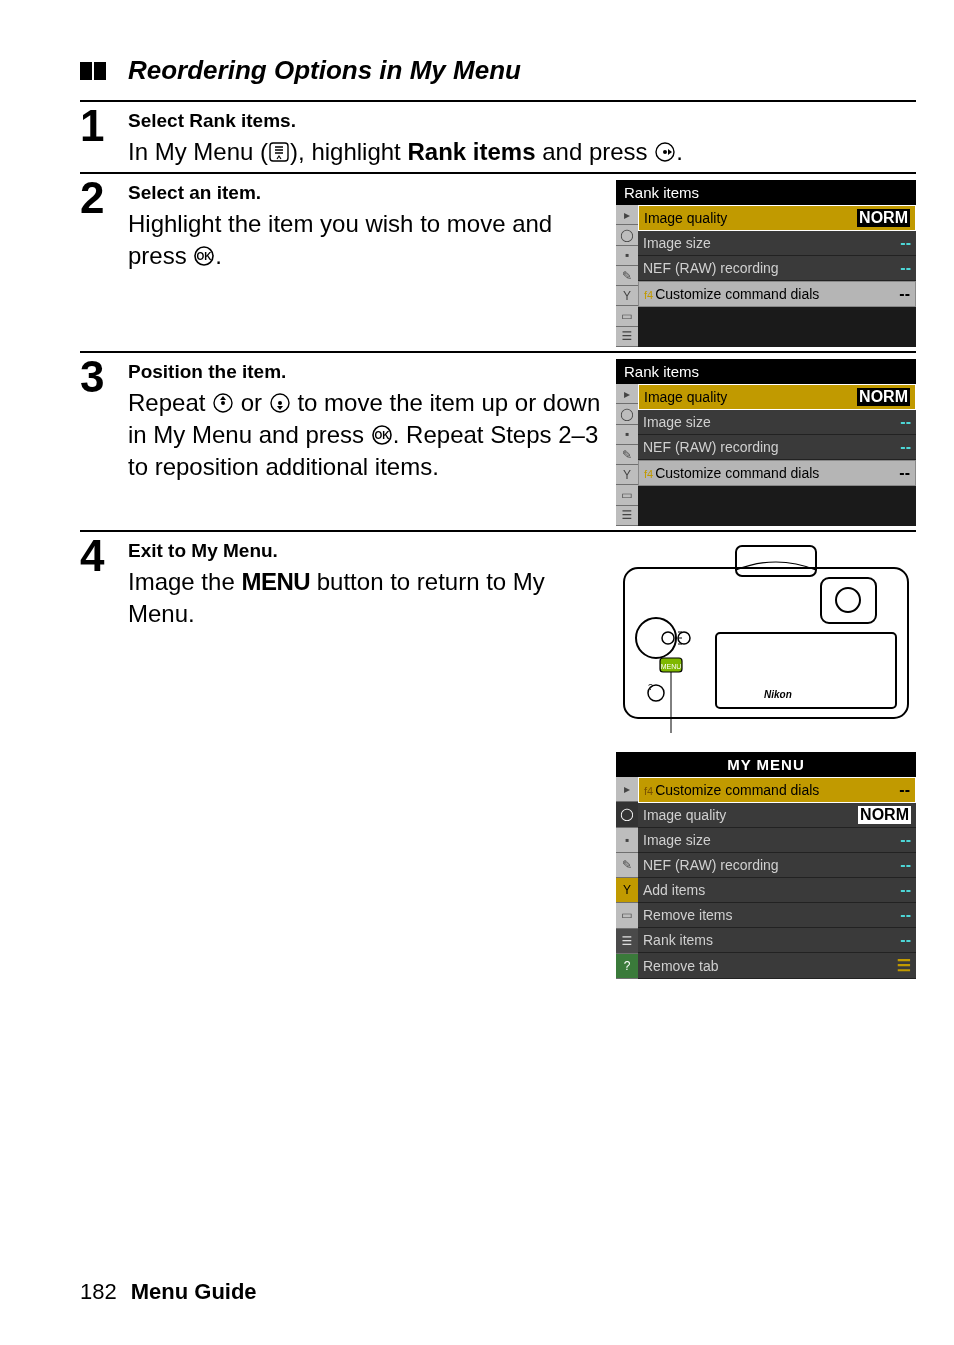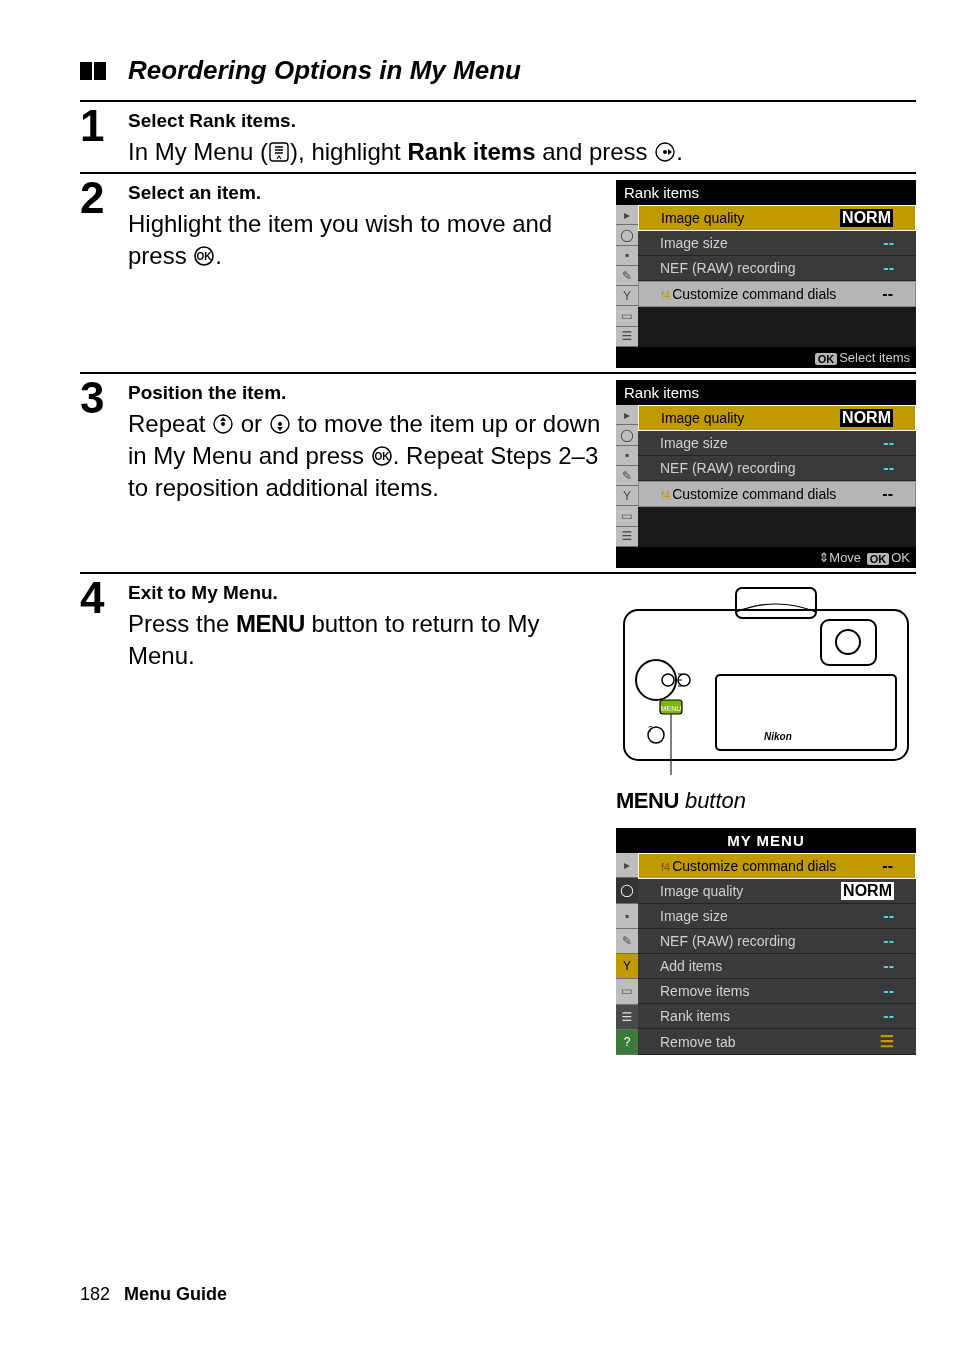--- a/index.html
+++ b/index.html
@@ -84,21 +84,21 @@
     justify-content: center;
     border-bottom: 1px solid #6f6f6f;
     font-size: 12px;
     color: #444;
   }
   .lcd-list { flex: 1; display: flex; flex-direction: column; }
   .lcd-row {
     display: flex;
     align-items: center;
     justify-content: space-between;
-    padding: 3px 22px;
+    padding: 3px 5px;
     background: #3a3a3a;
     border-bottom: 1px solid #222;
     font-size: 14px;
   }
   .lcd-row.highlight { background: #c19a00; color: #000; border: 1px solid #fff; }
   .lcd-row .val { font-weight: 700; font-size: 16px; }
   .lcd-row .norm { color: #fff; background:#000; padding:0 2px; }
   .lcd-row .cyan { color: #4dd6d6; }
   .lcd-row .prefix { color:#c19a00; font-size:11px; margin-right:2px; }
   .lcd-dead { flex:1; background:#1a1a1a; min-height:40px; }
@@ -127,21 +127,21 @@
     position: relative;
   }
   .camera-illus svg { width: 100%; height: 100%; }
   .caption { font-size: 22px; font-style: normal; }
   .caption .menu-word { font-style: normal; }
   .caption .ital { font-style: italic; }
   .footer {
     position: absolute;
     bottom: 40px;
     left: 80px;
-    font-size: 18px;
+    font-size: 22px;
   }
   .footer .pg { font-weight: 400; margin-right: 14px; }
   .footer .label { font-weight: 700; }
 
   
   .icon {
     display: inline-block;
     vertical-align: -3px;
   }
   .icon svg { display:block; }
@@ -220,21 +220,20 @@
                   <span>NEF (RAW) recording</span>
                   <span class="val cyan">--</span>
                 </div>
               <div class="lcd-row" style="background:#b5b5b5;color:#000;border:1px solid #888;">
                   <span><span class="prefix">f4</span><span>Customize command dials</span></span>
                   <span class="val">--</span>
                 </div>
               <div class="lcd-dead"></div>
             </div>
           </div>
-          <div class="lcd-footer"><span class="okbox">OK</span><span>Select items</span></div>
         </div>
       </div>
     </div>
   </div>
 </div>
 
 <div class="step-block">
   <div class="step-row">
     <div class="step-num">3</div>
     <div class="step-body">
@@ -281,35 +280,34 @@
                   <span>NEF (RAW) recording</span>
                   <span class="val cyan">--</span>
                 </div>
               <div class="lcd-row" style="background:#b5b5b5;color:#000;border:1px solid #888;">
                   <span><span class="prefix">f4</span><span>Customize command dials</span></span>
                   <span class="val">--</span>
                 </div>
               <div class="lcd-dead"></div>
             </div>
           </div>
-          <div class="lcd-footer"><span>⇕</span><span>Move </span> <span class="okbox">OK</span><span>OK</span></div>
         </div>
       </div>
     </div>
   </div>
 </div>
 
 <div class="step-block">
   <div class="step-row">
     <div class="step-num">4</div>
     <div class="step-body">
       <div class="step-text">
         <div class="step-title">Exit to My Menu.</div>
         <p>
-          <span>Press the </span><span class="menu-word">MENU</span><span> button to return to My Menu.</span>
+          <span>Image the </span><span class="menu-word">MENU</span><span> button to return to My Menu.</span>
         </p>
       </div>
       <div class="screen-col">
         <div class="camera-illus">
           <svg viewBox="0 0 300 200">
 
             <rect x="8" y="30" width="284" height="150" rx="14" fill="none" stroke="#000" stroke-width="2"></rect>
             <rect x="120" y="8" width="80" height="30" rx="6" fill="none" stroke="#000" stroke-width="2"></rect>
             <path d="M120 32 q40 -16 80 0" fill="none" stroke="#000" stroke-width="1.2"></path>
 
@@ -325,23 +323,20 @@
             <path d="M62 94h4M62 100h4M62 106h4" stroke="#000" stroke-width="1"></path>
 
             <rect x="44" y="120" width="22" height="14" rx="3" fill="#7fb800" stroke="#000" stroke-width="1.2"></rect>
             <text x="55" y="131" font-size="7" text-anchor="middle" fill="#fff">MENU</text>
 
             <circle cx="40" cy="155" r="8" fill="none" stroke="#000" stroke-width="1.5"></circle>
             <text x="32" y="152" font-size="9">?</text>
 
             <path d="M55 134 L55 195" stroke="#000" stroke-width="1"></path>
           </svg>
-        </div>
-        <div class="caption">
-          <span class="menu-word">MENU</span><span class="ital"> button</span>
         </div>
         <div class="lcd" style="margin-top:6px;">
           <div class="lcd-header center">MY MENU</div>
           <div class="lcd-body">
             <div class="lcd-tabs">
               <div class="lcd-tab">▸</div>
               <div class="lcd-tab" style="background:#333;color:#fff;">◯</div>
               <div class="lcd-tab">▪</div>
               <div class="lcd-tab">✎</div>
               <div class="lcd-tab" style="background:#c19a00;color:#000;">Y</div>

